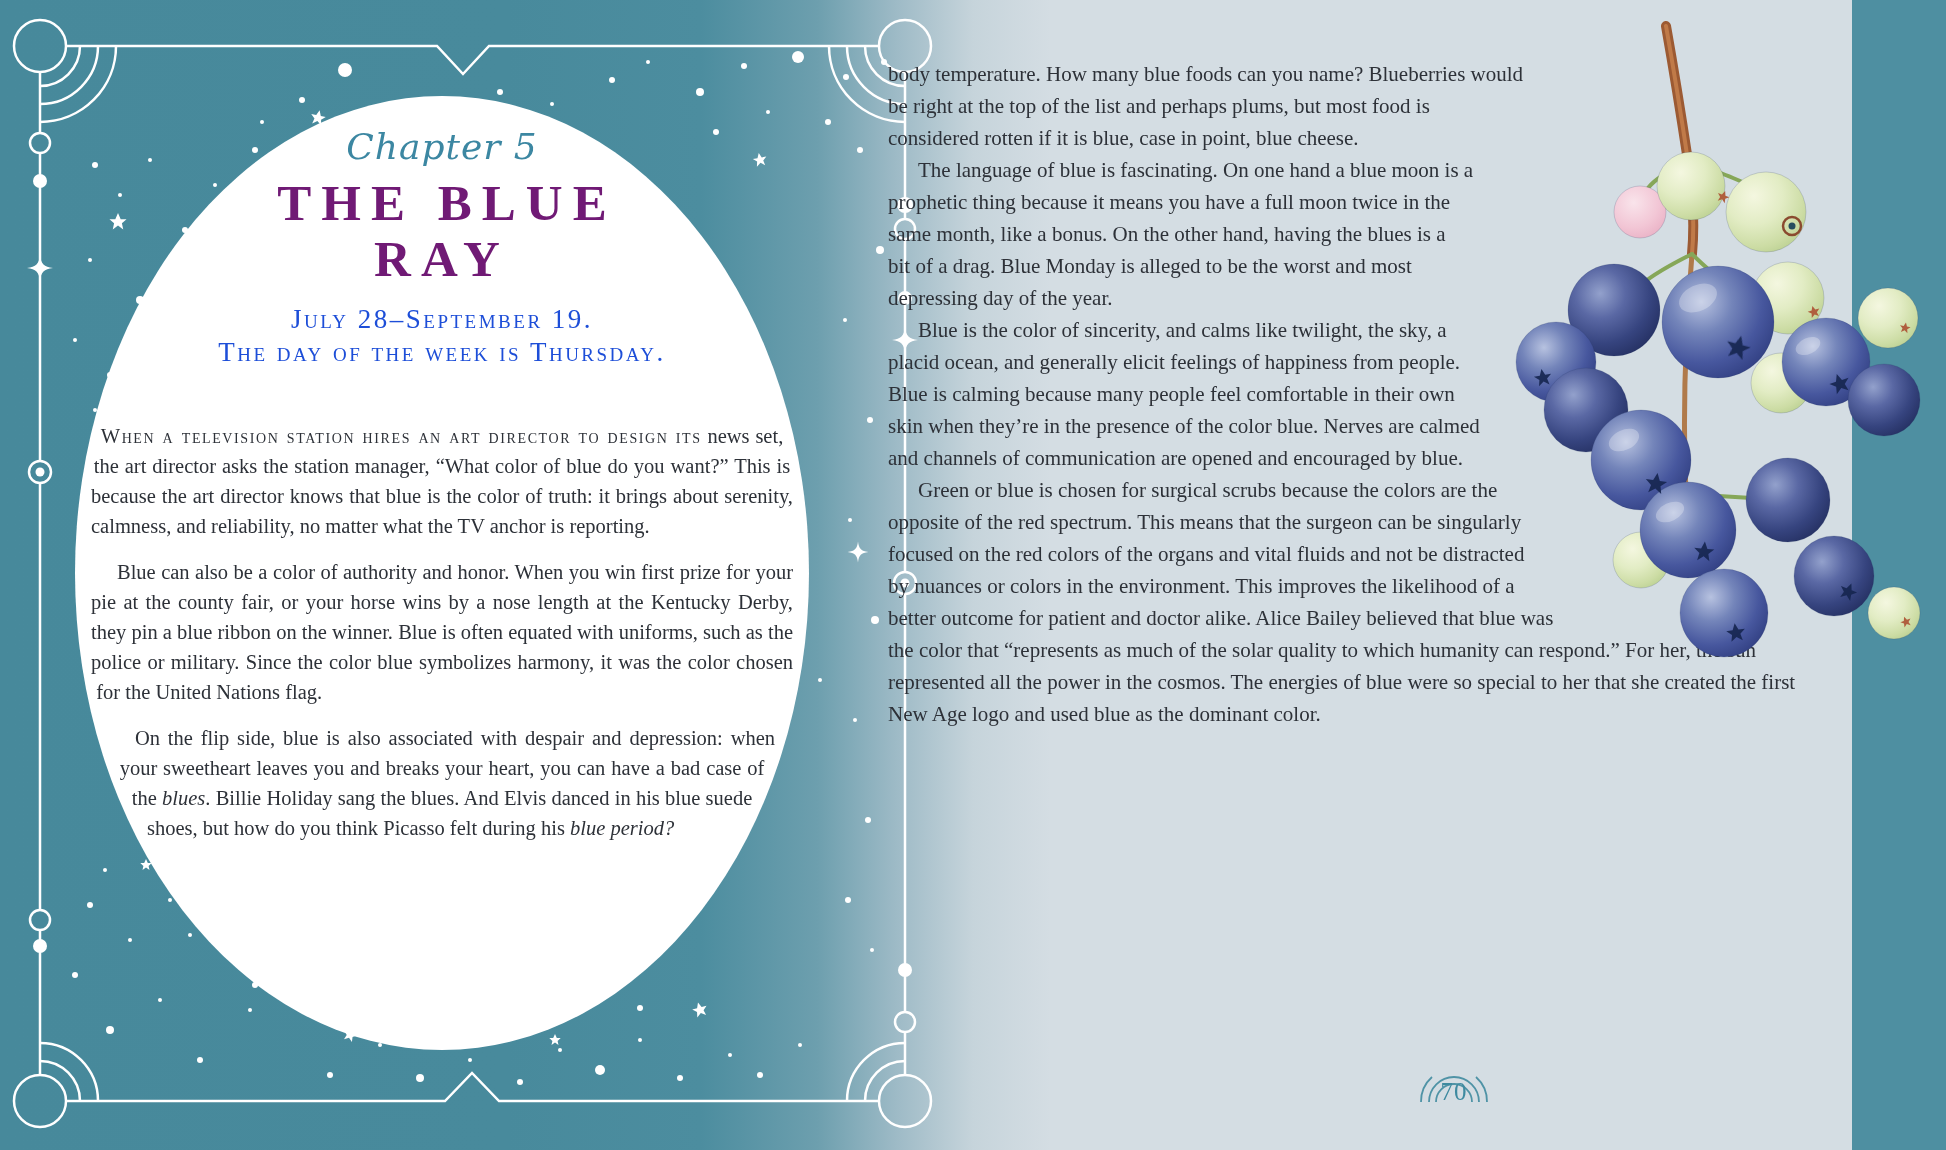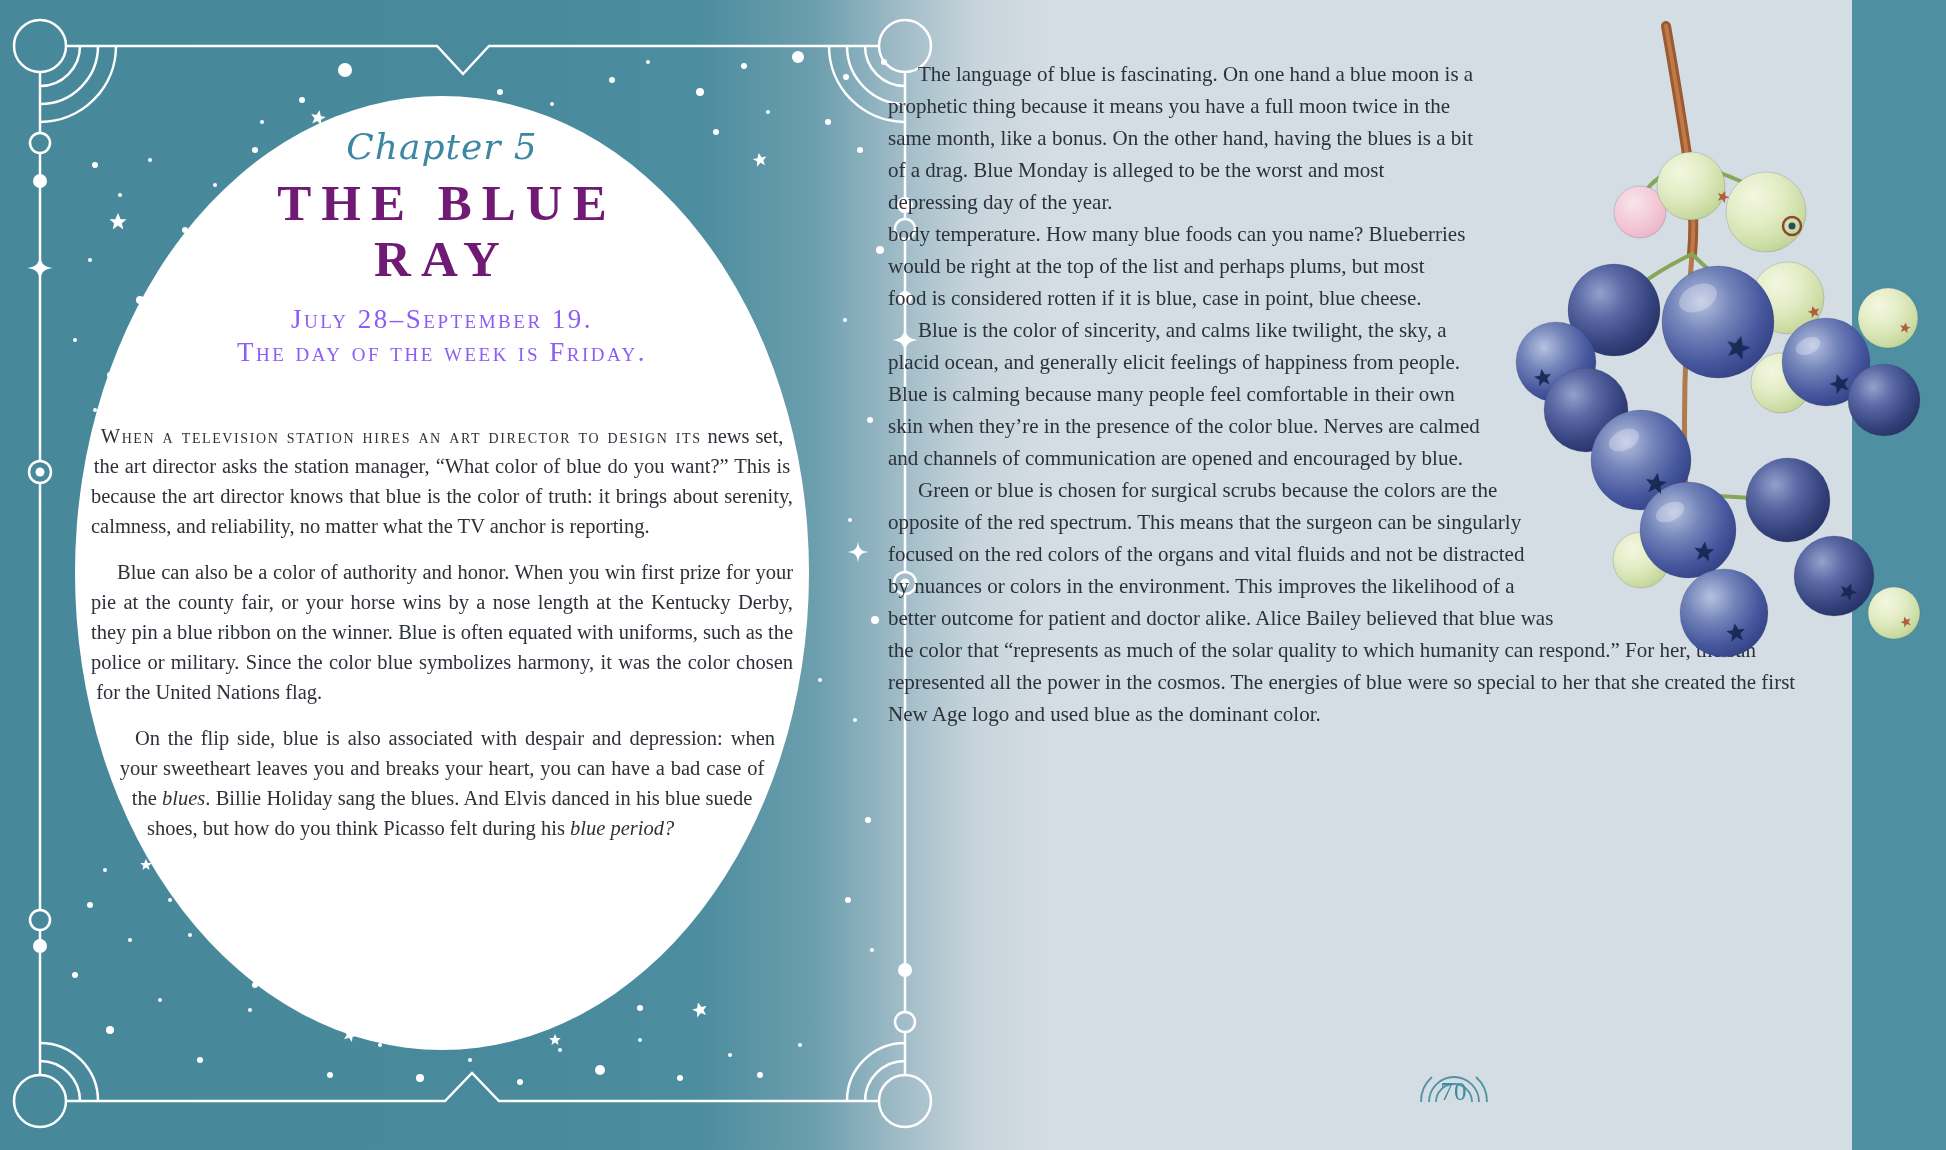--- a/index.html
+++ b/index.html
@@ -35,21 +35,21 @@
     font-family:"DejaVu Serif", serif;font-style:italic;
     font-size:36px;color:#3c87a2;letter-spacing:1px;
   }
   .chapter-title{
     margin:8px 0 8px 0;text-align:center;
     font-size:51px;font-weight:bold;color:#701a75;
     letter-spacing:10px;text-indent:10px;line-height:1.1;
   }
   .dates{
     text-align:center;font-variant:small-caps;
-    font-size:27px;color:#8b5cf6;letter-spacing:2.5px;line-height:1.22;
+    font-size:27px;color:#1d4ed8;letter-spacing:2.5px;line-height:1.22;
   }
   .dates.first{margin-top:16px;}
   .lp-body{
     margin:16px;font-size:20.5px;line-height:30px;text-align:justify;
     color:#2d3138;
   }
   .lp-body.first{margin-top:52px;}
   .lp-body.indent{text-indent:26px;}
   .it{font-style:italic;}
   .sc{font-variant:small-caps;letter-spacing:1.6px;}
@@ -202,34 +202,34 @@
         </g>
       </g>
     </svg>
 
     <div class="circle">
       <div class="shape-l"></div>
       <div class="shape-r"></div>
       <div class="chapter-script">Chapter 5</div>
       <h1 class="chapter-title">THE BLUE RAY</h1>
       <div class="dates first">July 28–September 19.</div>
-      <div class="dates">The day of the week is Friday.</div>
+      <div class="dates">The day of the week is Thursday.</div>
       <p class="lp-body first"><span class="sc">When a television station hires an art director to design its</span><span> news set, the art director asks the station manager, “What color of blue do you want?” This is because the art director knows that blue is the color of truth: it brings about serenity, calmness, and reliability, no matter what the TV anchor is reporting.</span></p>
       <p class="lp-body indent"><span>Blue can also be a color of authority and honor. When you win first prize for your pie at the county fair, or your horse wins by a nose length at the Kentucky Derby, they pin a blue ribbon on the winner. Blue is often equated with uniforms, such as the police or military. Since the color blue symbolizes harmony, it was the color chosen for the United Nations flag.</span></p>
       <p class="lp-body indent"><span>On the flip side, blue is also associated with despair and depression: when your sweetheart leaves you and breaks your heart, you can have a bad case of the </span><span class="it">blues</span><span>. Billie Holiday sang the blues. And Elvis danced in his blue suede shoes, but how do you think Picasso felt during his </span><span class="it">blue period?</span></p>
     </div>
   </div>
 
   <div>
     <div class="teal-band"></div>
 
     <div class="rp-text">
       <div class="illu-spacer"></div>
+      <p class="rp-body">body temperature. How many blue foods can you name? Blueberries would be right at the top of the list and perhaps plums, but most food is considered rotten if it is blue, case in point, blue cheese.</p>
       <p class="rp-body indent">The language of blue is fascinating. On one hand a blue moon is a prophetic thing because it means you have a full moon twice in the same month, like a bonus. On the other hand, having the blues is a bit of a drag. Blue Monday is alleged to be the worst and most depressing day of the year.</p>
-      <p class="rp-body">body temperature. How many blue foods can you name? Blueberries would be right at the top of the list and perhaps plums, but most food is considered rotten if it is blue, case in point, blue cheese.</p>
       <p class="rp-body indent">Blue is the color of sincerity, and calms like twilight, the sky, a placid ocean, and generally elicit feelings of happiness from people. Blue is calming because many people feel comfortable in their own skin when they’re in the presence of the color blue. Nerves are calmed and channels of communication are opened and encouraged by blue.</p>
       <p class="rp-body indent">Green or blue is chosen for surgical scrubs because the colors are the opposite of the red spectrum. This means that the surgeon can be singularly focused on the red colors of the organs and vital fluids and not be distracted by nuances or colors in the environment. This improves the likelihood of a better outcome for patient and doctor alike. Alice Bailey believed that blue was the color that “represents as much of the solar quality to which humanity can respond.” For her, the sun represented all the power in the cosmos. The energies of blue were so special to her that she created the first New Age logo and used blue as the dominant color.</p>
     </div>
 
     <svg class="berries" width="500" height="625" viewBox="0 0 500 625">
       <defs>
         <radialGradient id="gB1" cx="35%" cy="32%" r="78%">
           <stop offset="0" stop-color="#b7c2e0"></stop>
             <stop offset="0.35" stop-color="#7485ba"></stop>
           <stop offset="0.7" stop-color="#47579e"></stop>

